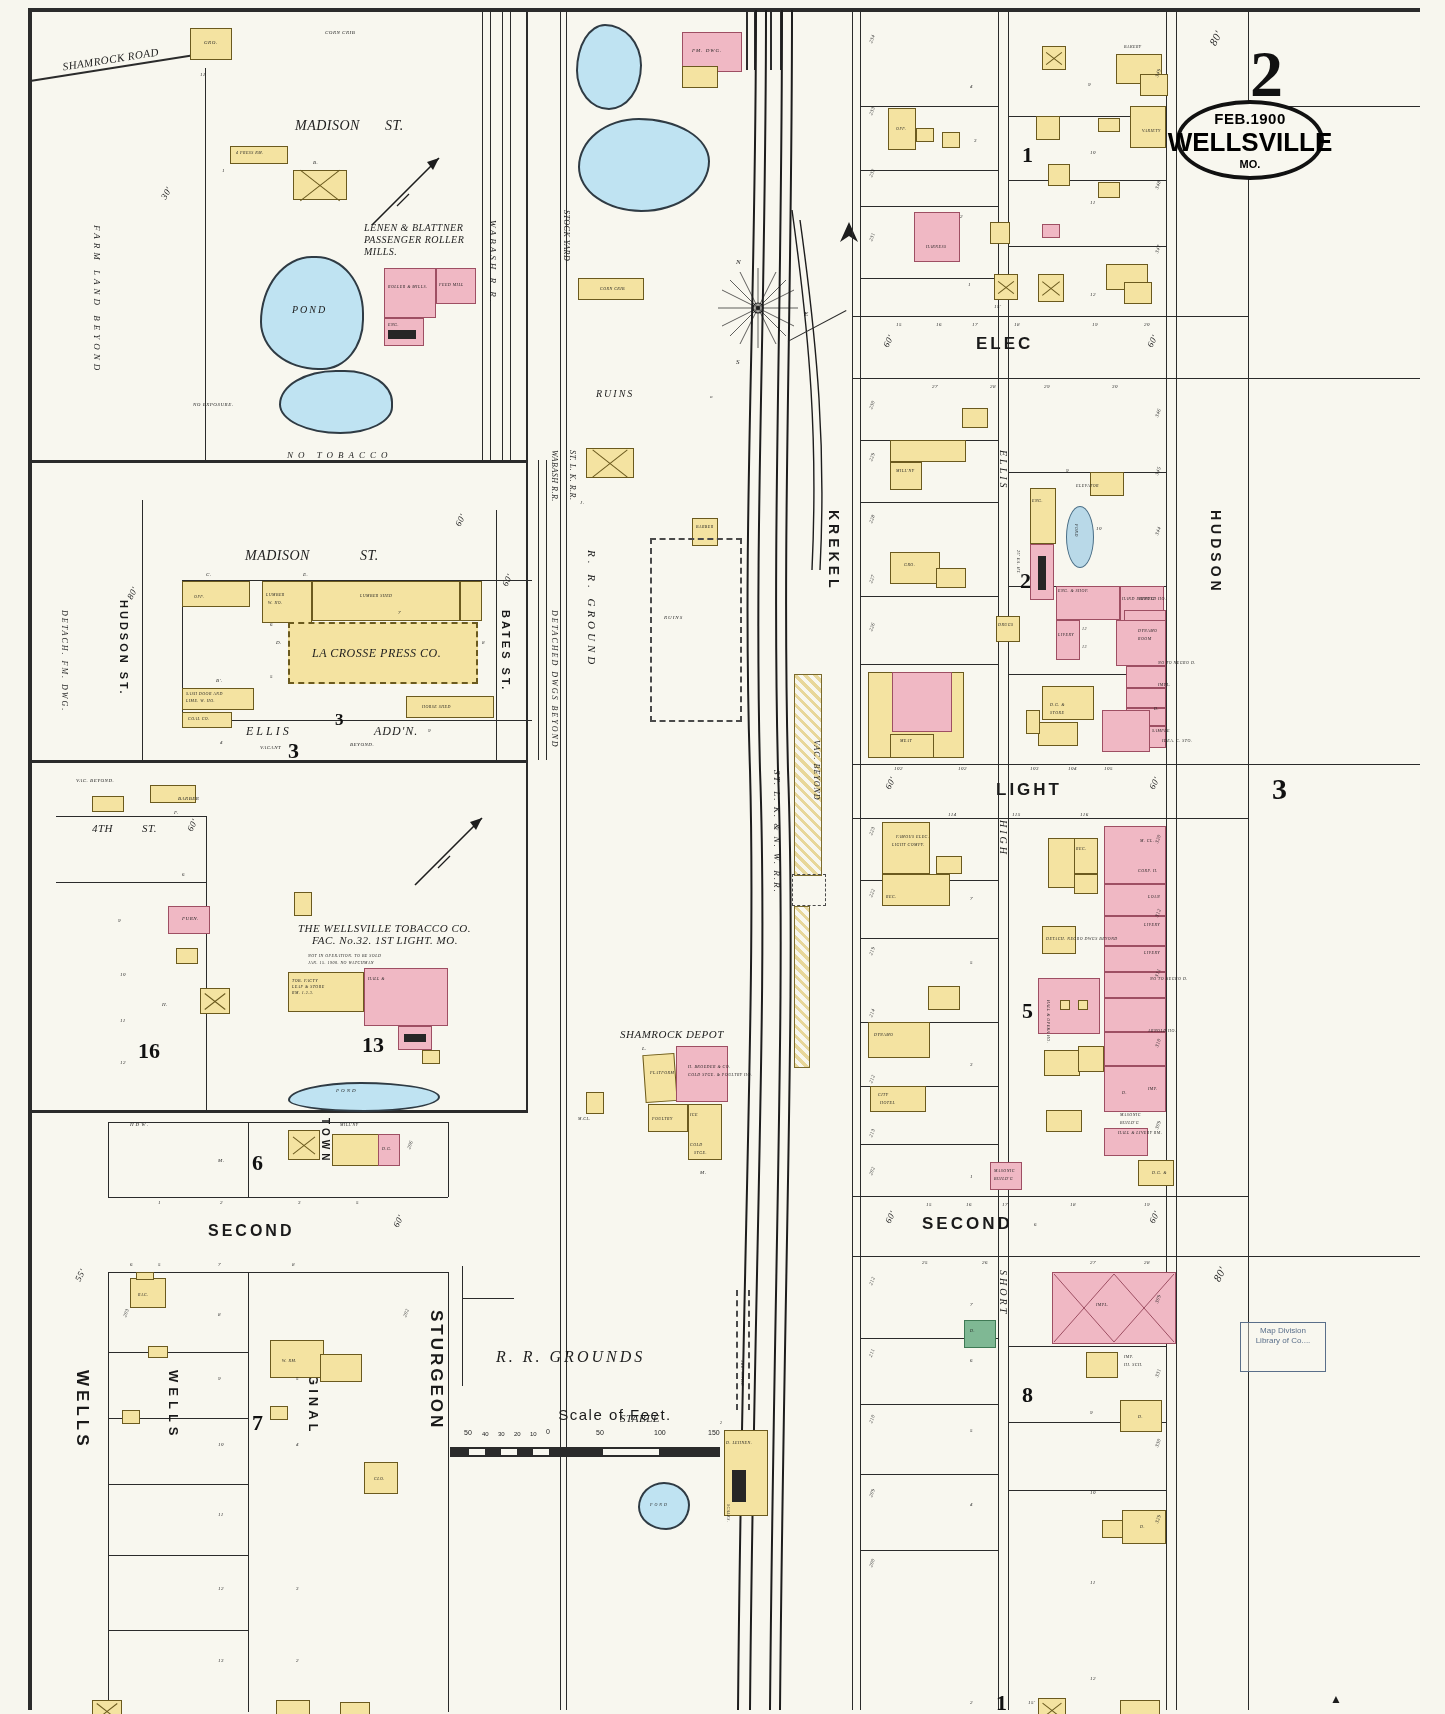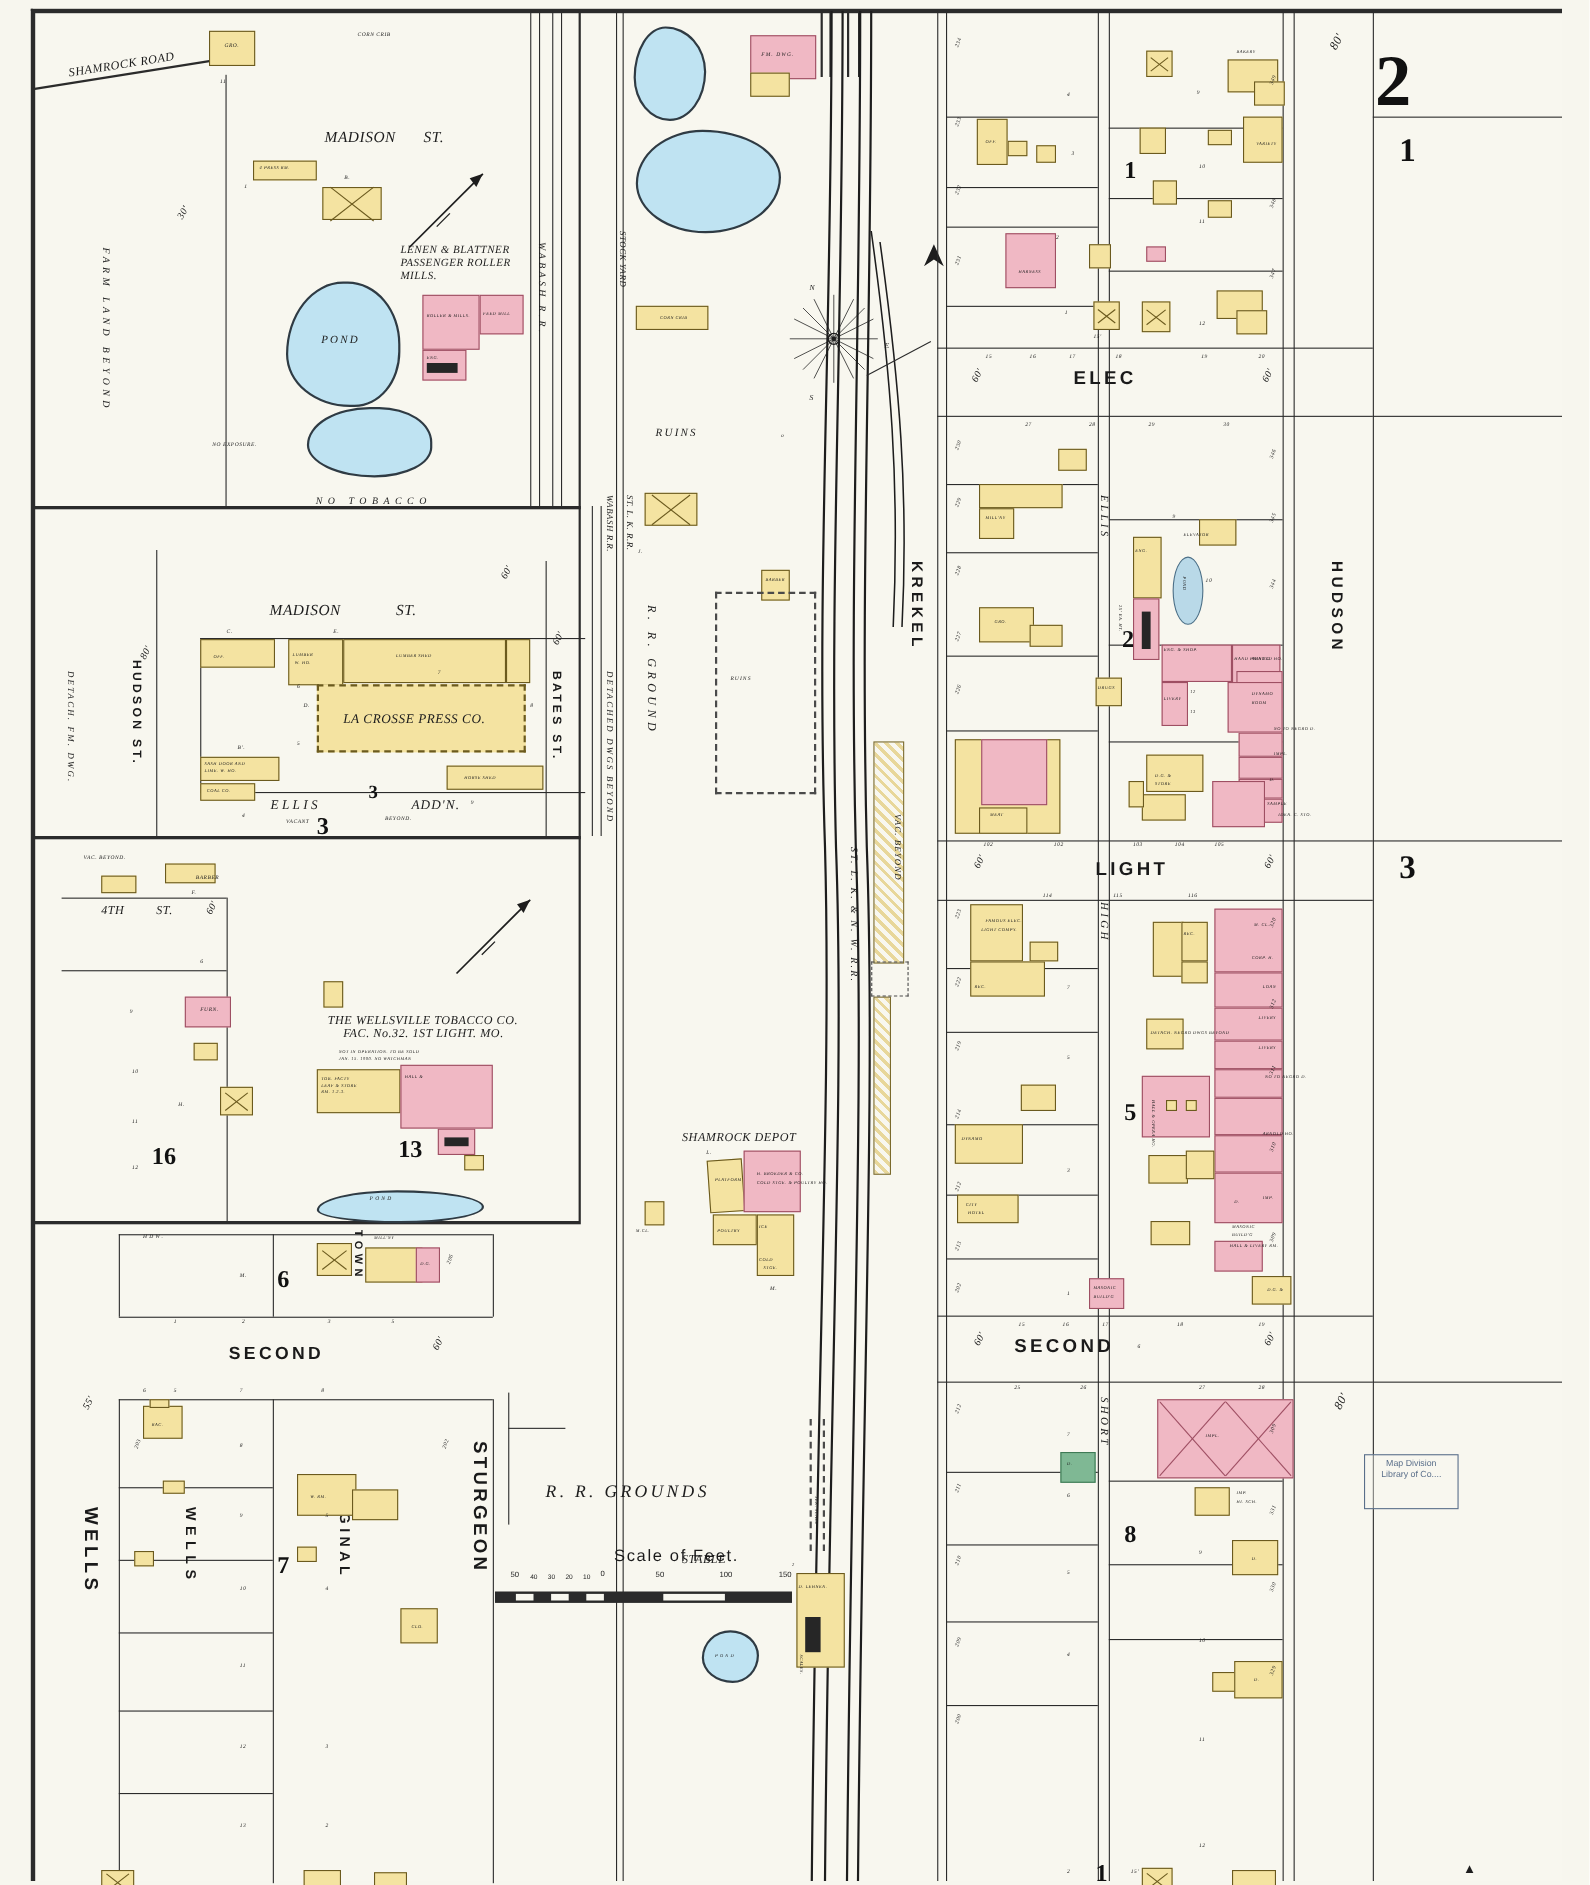--- a/index.html
+++ b/index.html
@@ -806,18 +806,23 @@
     <div class="ln hl" style="left:1218px;top:1246px;width:172px;"></div>
 
     <div class="sheetref" style="left:1242px;top:110px;">1</div>
     <div class="sheetref" style="left:1242px;top:762px;">3</div>
 
     <div class="t" style="left:1300px;top:1682px;font-size:12px;">▲</div>
   </div>
 
   <div id="sheetno" style="left:1250px;top:36px;">2</div>
 
+  <div id="cartouche" style="left:1176px;top:100px;width:140px;height:72px;">
+    <div id="cart-date">FEB.1900</div>
+    <div id="cart-city">WELLSVILLE</div>
+    <div id="cart-state">MO.</div>
+  </div>
 
   <div id="stamp" style="left:1240px;top:1322px;width:80px;height:42px;">
     <div>Map Division</div>
     <div>Library of Co....</div>
   </div>
 </div>
 
 </body></html>

